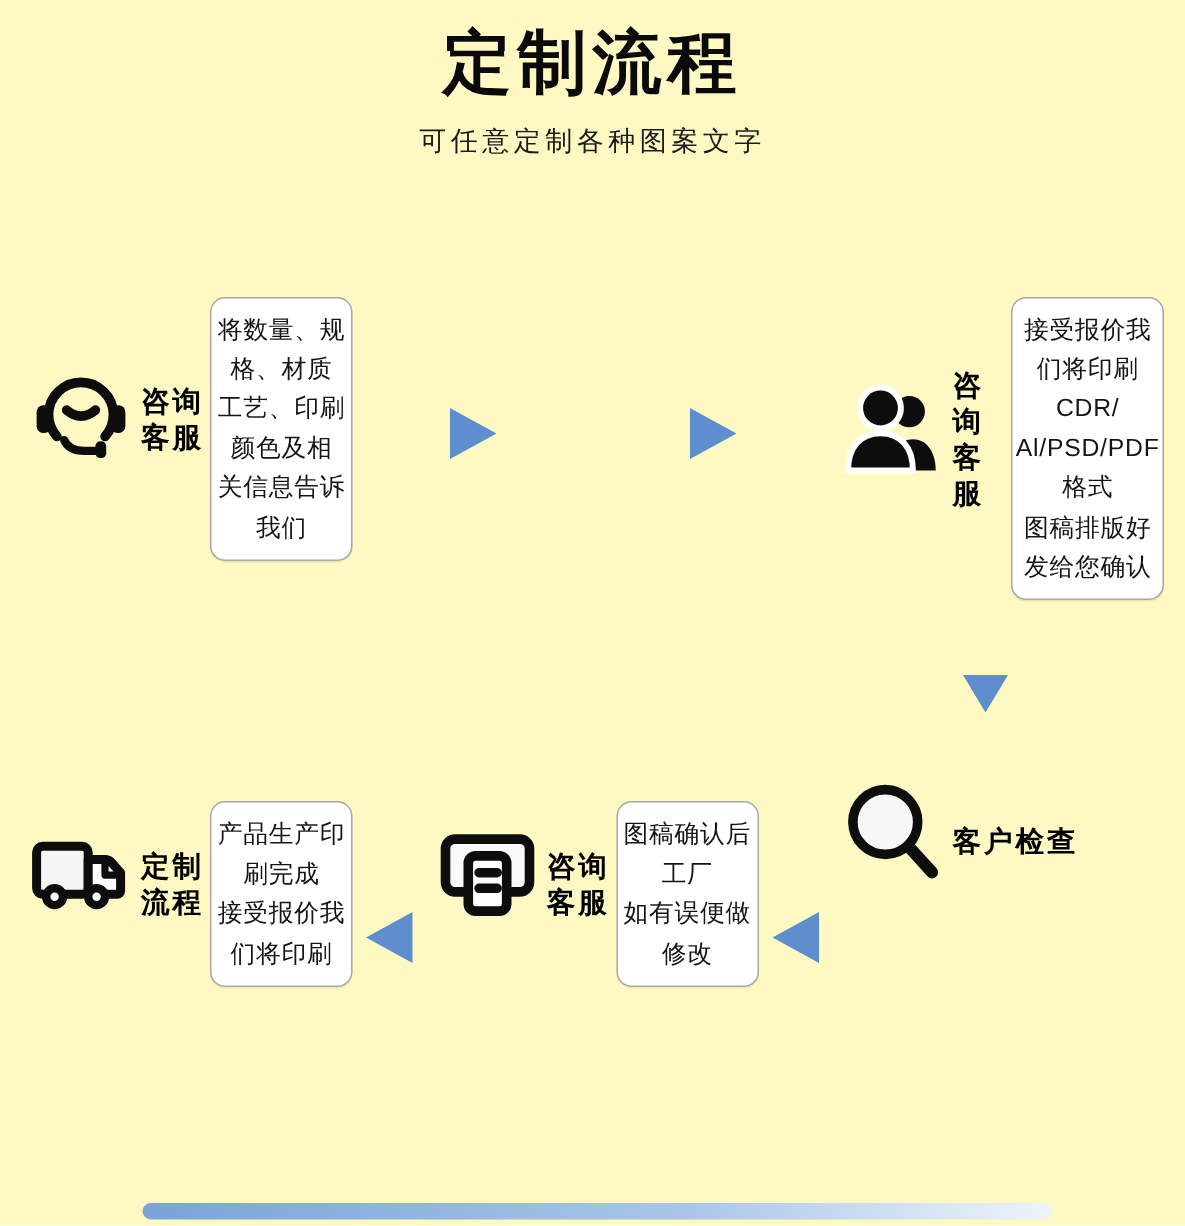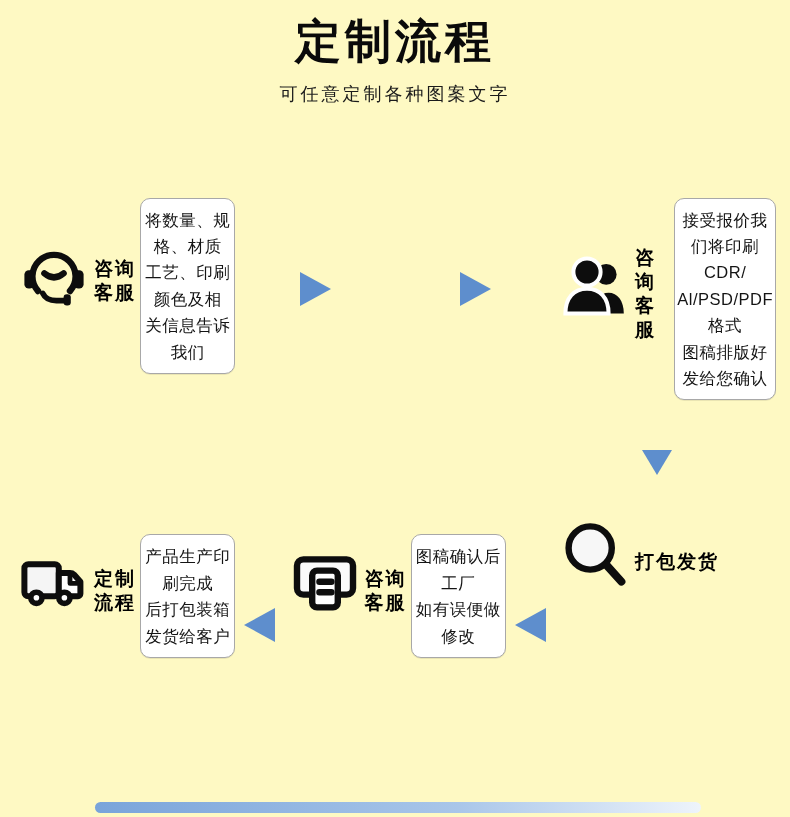--- a/index.html
+++ b/index.html
@@ -112,21 +112,21 @@
         <svg class="icon" viewBox="0 0 100 100" aria-hidden="true">
           <rect class="ink" x="13" y="24" width="43" height="40" rx="5" fill="#f5f5f5" stroke-width="7.5" stroke-linejoin="round"></rect>
           <path class="ink" d="M56,35 h14 q3,0 5,2 l8,9 v15 a3,3 0 0 1 -3,3 h-24 z" fill="#ffffff" stroke-width="7.5" stroke-linejoin="round"></path>
           <path class="ink" d="M70,38 v10 h12" fill="none" stroke-width="6" stroke-linejoin="round"></path>
           <circle class="ink" cx="28" cy="66" r="7" fill="#ffffff" stroke-width="7"></circle>
           <circle class="ink" cx="63" cy="66" r="7" fill="#ffffff" stroke-width="7"></circle>
         </svg>
       </div>
       <div class="step-label">定制流程</div>
       <div class="desc-box">产品生产印刷完成
-后打包装箱发货给客户</div>
+接受报价我们将印刷</div>
     </div>
 
     <div class="arrow-cell">
       <div class="tri tri-left"></div>
     </div>
 
     <div class="step">
       <div class="icon-wrap">
         <svg class="icon" viewBox="0 0 100 100" aria-hidden="true">
           <rect class="ink" x="15" y="18" width="70" height="44" rx="8" fill="#fafafa" stroke-width="8"></rect>
@@ -143,20 +143,20 @@
       <div class="tri tri-left"></div>
     </div>
 
     <div class="step step-wide">
       <div class="icon-wrap">
         <svg class="icon" viewBox="0 0 100 100" aria-hidden="true">
           <circle class="ink" cx="44" cy="40" r="27" fill="#f7f7f7" stroke-width="8"></circle>
           <line class="ink" x1="64" y1="61" x2="83" y2="82" stroke-width="10" stroke-linecap="round"></line>
         </svg>
       </div>
-      <div class="step-label">打包发货</div>
+      <div class="step-label">客户检查</div>
     </div>
 
   </div>
 
   <div class="bottom-bar"></div>
 
 </div>
 
 </body></html>

